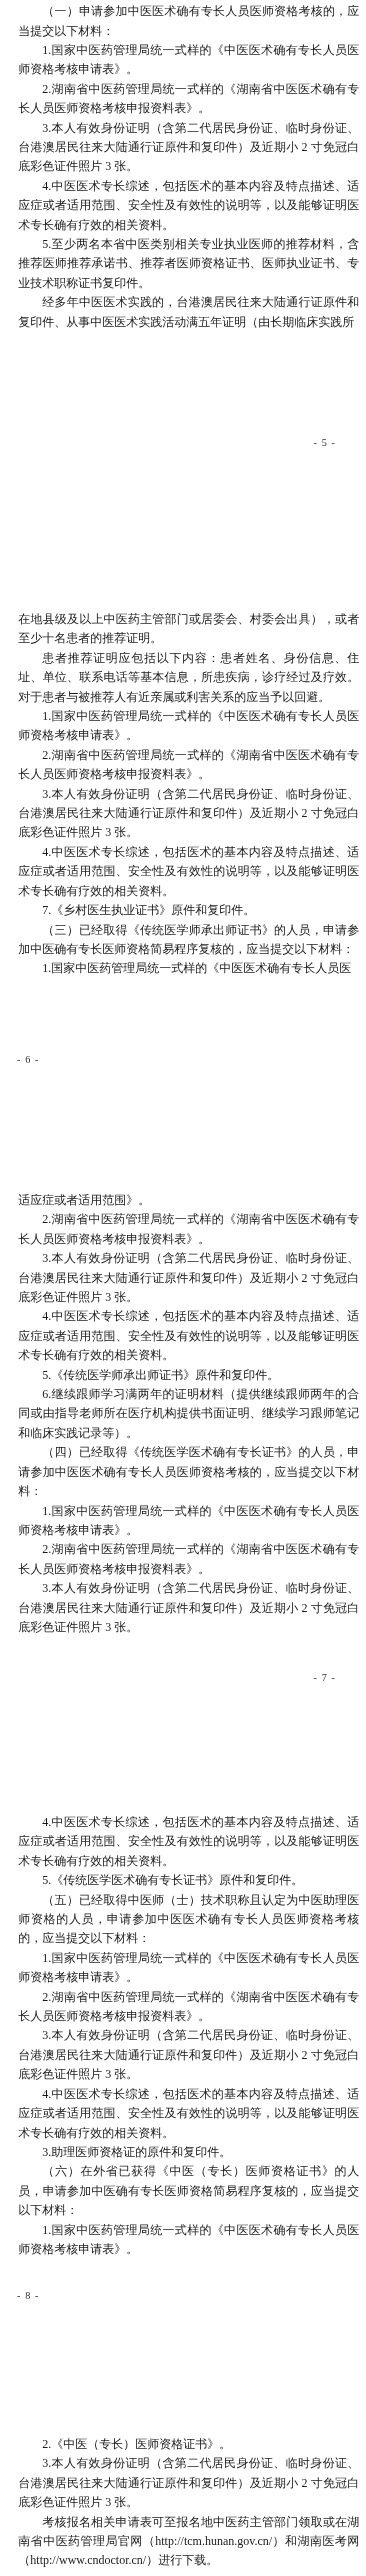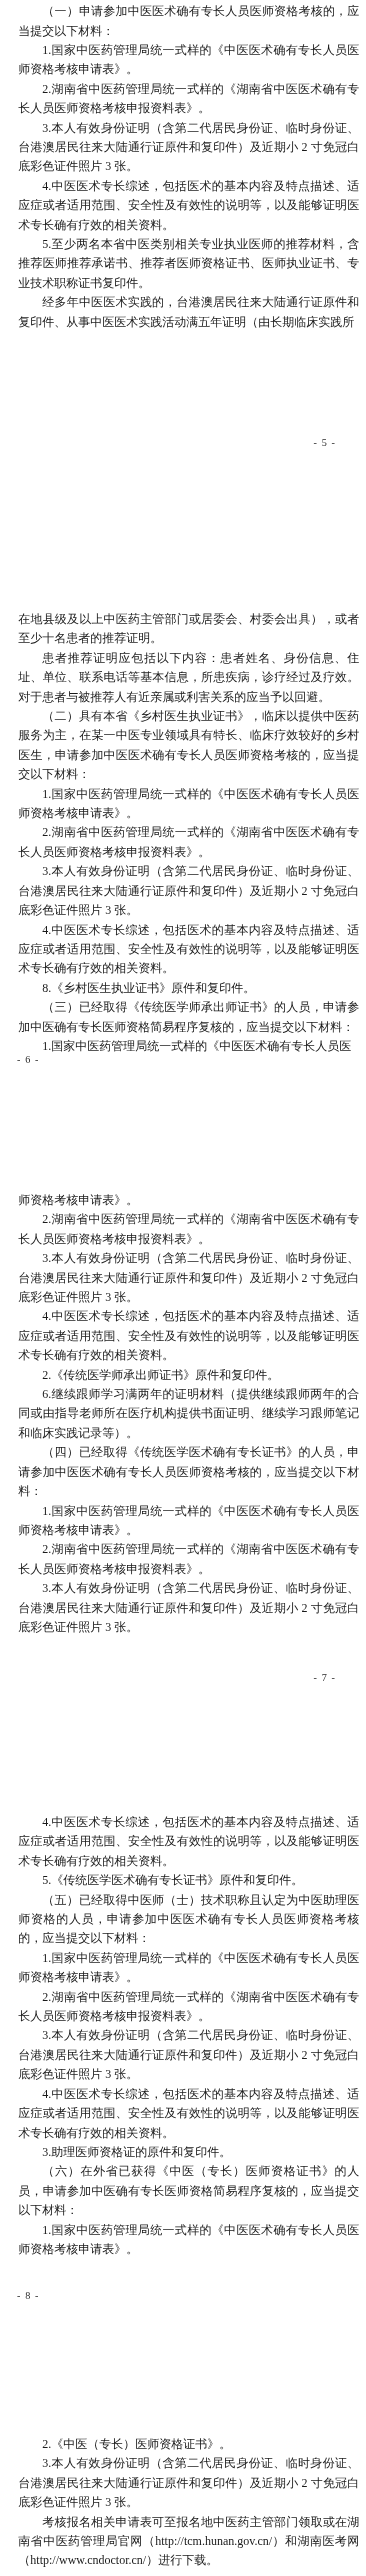--- a/index.html
+++ b/index.html
@@ -64,37 +64,36 @@
       <p class="para indent">3.本人有效身份证明（含第二代居民身份证、临时身份证、台港澳居民往来大陆通行证原件和复印件）及近期小 2 寸免冠白底彩色证件照片 3 张。</p>
       <p class="para indent">4.中医医术专长综述，包括医术的基本内容及特点描述、适应症或者适用范围、安全性及有效性的说明等，以及能够证明医术专长确有疗效的相关资料。</p>
       <p class="para indent">5.至少两名本省中医类别相关专业执业医师的推荐材料，含推荐医师推荐承诺书、推荐者医师资格证书、医师执业证书、专业技术职称证书复印件。</p>
       <p class="para indent">经多年中医医术实践的，台港澳居民往来大陆通行证原件和复印件、从事中医医术实践活动满五年证明（由长期临床实践所</p>
     </section>
   <div class="footer f-right" id="page5-footer">- 5 -</div>
 
   <section class="page-block" id="page6-content">
       <p class="para">在地县级及以上中医药主管部门或居委会、村委会出具），或者至少十名患者的推荐证明。</p>
       <p class="para indent">患者推荐证明应包括以下内容：患者姓名、身份信息、住址、单位、联系电话等基本信息，所患疾病，诊疗经过及疗效。对于患者与被推荐人有近亲属或利害关系的应当予以回避。</p>
-      <p class="para indent">（二）具有本省《乡村医生执业证书》，临床以提供中医药服务为主，在某一中医专业领域具有特长、临床疗效较好的乡村医生，申请参加中医医术确有专长人员医师资格考核的，应当提交以下材料：</p>
       <p class="para indent">1.国家中医药管理局统一式样的《中医医术确有专长人员医师资格考核申请表》。</p>
       <p class="para indent">2.湖南省中医药管理局统一式样的《湖南省中医医术确有专长人员医师资格考核申报资料表》。</p>
       <p class="para indent">3.本人有效身份证明（含第二代居民身份证、临时身份证、台港澳居民往来大陆通行证原件和复印件）及近期小 2 寸免冠白底彩色证件照片 3 张。</p>
       <p class="para indent">4.中医医术专长综述，包括医术的基本内容及特点描述、适应症或者适用范围、安全性及有效性的说明等，以及能够证明医术专长确有疗效的相关资料。</p>
-      <p class="para indent">8.《乡村医生执业证书》原件和复印件。</p>
+      <p class="para indent">7.《乡村医生执业证书》原件和复印件。</p>
       <p class="para indent">（三）已经取得《传统医学师承出师证书》的人员，申请参加中医确有专长医师资格简易程序复核的，应当提交以下材料：</p>
       <p class="para indent">1.国家中医药管理局统一式样的《中医医术确有专长人员医</p>
     </section>
   <div class="footer f-left" id="page6-footer">- 6 -</div>
 
   <section class="page-block" id="page7-content">
-      <p class="para">师资格考核申请表》。</p>
+      <p class="para">适应症或者适用范围》。</p>
       <p class="para indent">2.湖南省中医药管理局统一式样的《湖南省中医医术确有专长人员医师资格考核申报资料表》。</p>
       <p class="para indent">3.本人有效身份证明（含第二代居民身份证、临时身份证、台港澳居民往来大陆通行证原件和复印件）及近期小 2 寸免冠白底彩色证件照片 3 张。</p>
       <p class="para indent">4.中医医术专长综述，包括医术的基本内容及特点描述、适应症或者适用范围、安全性及有效性的说明等，以及能够证明医术专长确有疗效的相关资料。</p>
-      <p class="para indent">2.《传统医学师承出师证书》原件和复印件。</p>
+      <p class="para indent">5.《传统医学师承出师证书》原件和复印件。</p>
       <p class="para indent">6.继续跟师学习满两年的证明材料（提供继续跟师两年的合同或由指导老师所在医疗机构提供书面证明、继续学习跟师笔记和临床实践记录等）。</p>
       <p class="para indent">（四）已经取得《传统医学医术确有专长证书》的人员，申请参加中医医术确有专长人员医师资格考核的，应当提交以下材料：</p>
       <p class="para indent">1.国家中医药管理局统一式样的《中医医术确有专长人员医师资格考核申请表》。</p>
       <p class="para indent">2.湖南省中医药管理局统一式样的《湖南省中医医术确有专长人员医师资格考核申报资料表》。</p>
       <p class="para indent">3.本人有效身份证明（含第二代居民身份证、临时身份证、台港澳居民往来大陆通行证原件和复印件）及近期小 2 寸免冠白底彩色证件照片 3 张。</p>
     </section>
   <div class="footer f-right" id="page7-footer">- 7 -</div>
 
   <section class="page-block" id="page8-content">
       <p class="para indent">4.中医医术专长综述，包括医术的基本内容及特点描述、适应症或者适用范围、安全性及有效性的说明等，以及能够证明医术专长确有疗效的相关资料。</p>

